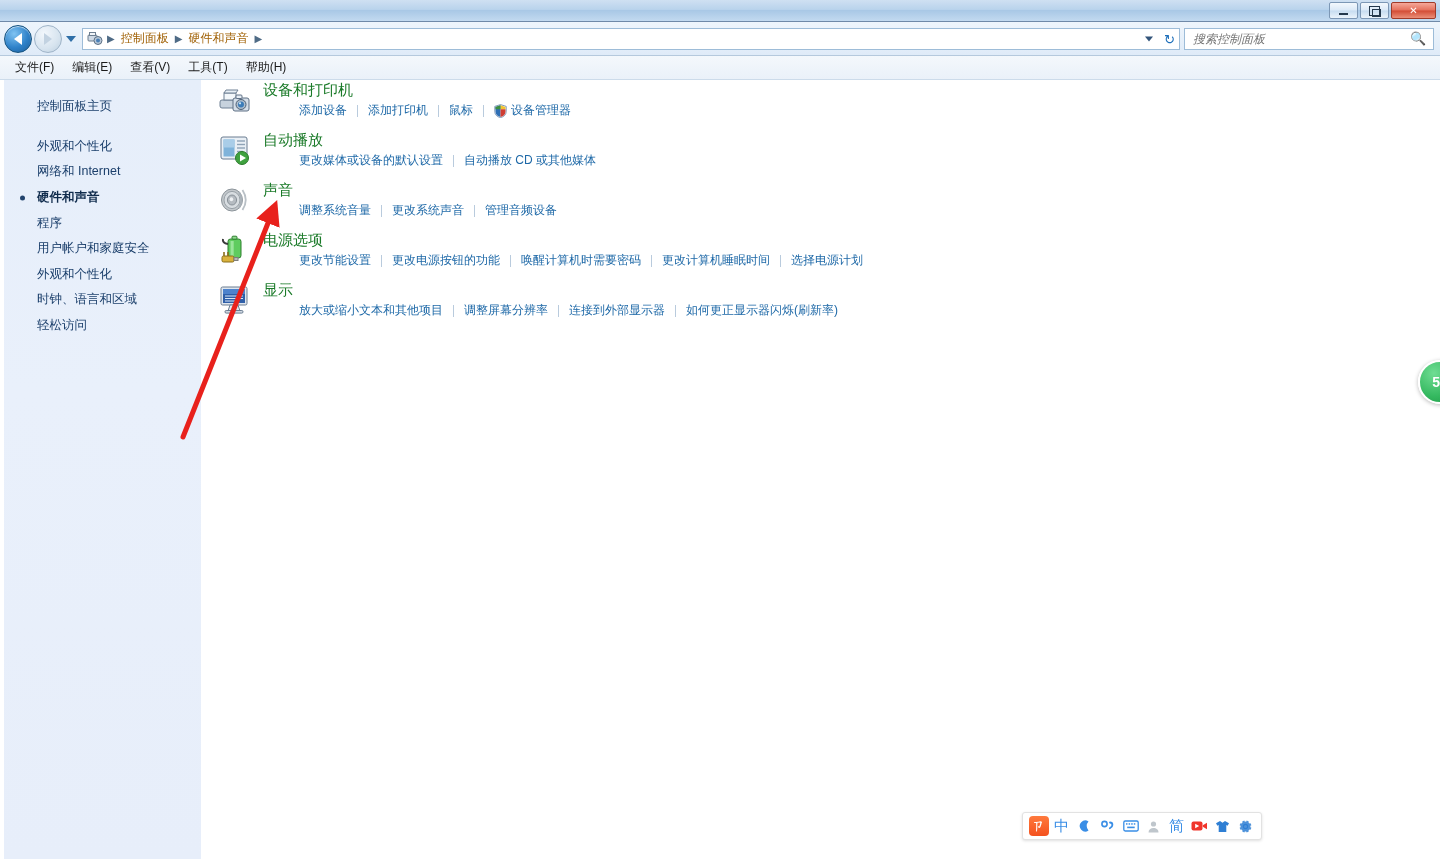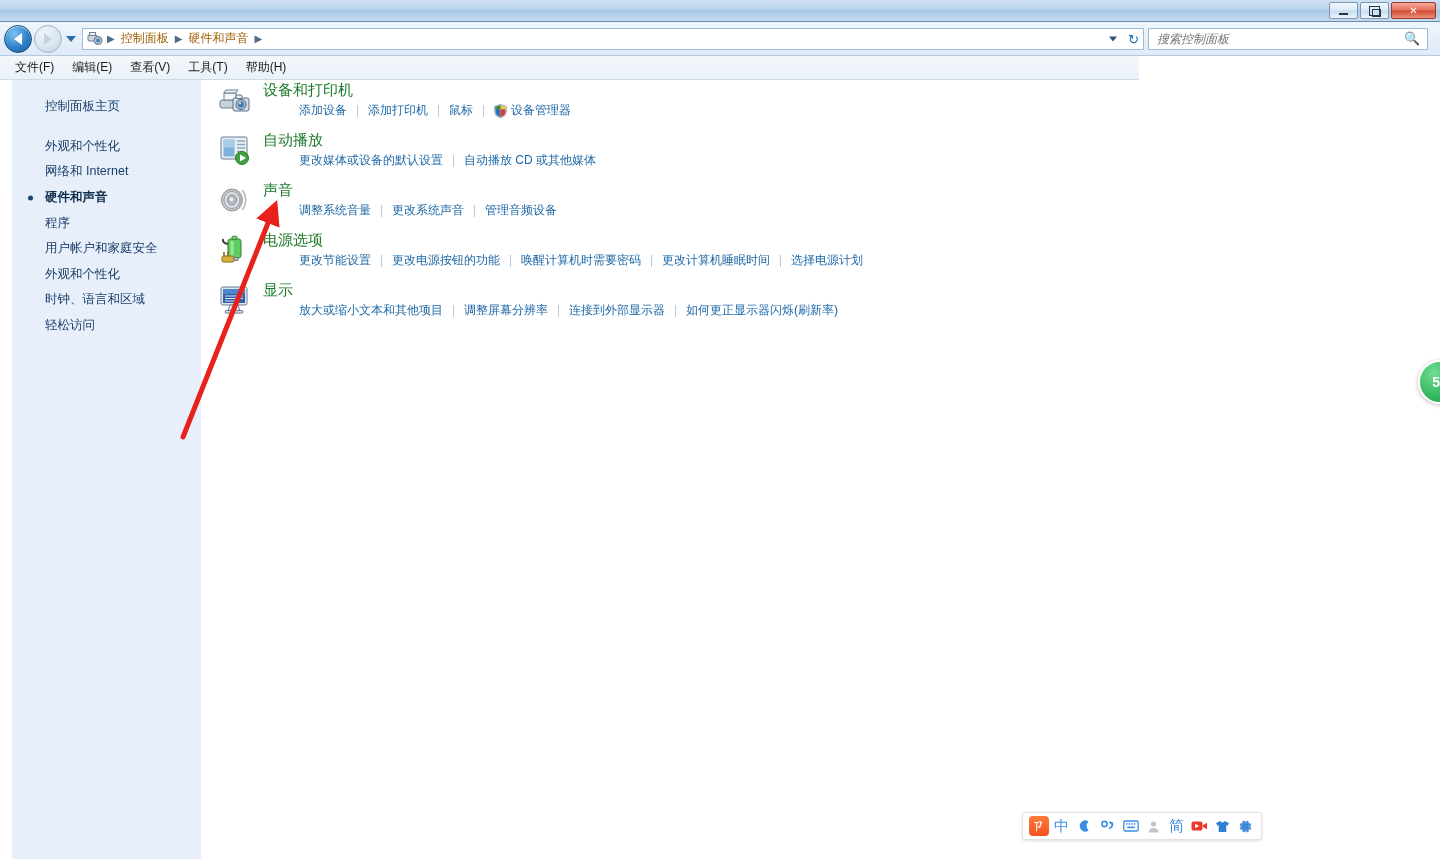--- a/index.html
+++ b/index.html
@@ -99,50 +99,50 @@
   .addr-caret {
     position:absolute; right: 26px; top: 50%; transform: translateY(-50%);
     width:0;height:0;border-left:4px solid transparent;border-right:4px solid transparent;border-top:5px solid #32547a;
     cursor: default;
   }
   .addr-refresh {
     position:absolute; right: 4px; top: 50%; transform: translateY(-50%);
     color:#1e6fba; font-size:13px; cursor: default; line-height:1;
   }
   .searchbox {
-    width: 280px; height: 22px; margin-right: 12px;
+    width: 250px; height: 22px; margin-right: 6px;
     background: #ffffff; border: 1px solid #9dbcd8;
     display:flex; align-items:center; box-sizing: border-box;
     position: relative;
     gap: 24px;
   }
   .searchbox input {
     border: none; outline: none; flex:1; font-size:12px;
     font-family: "Liberation Sans", sans-serif;
     font-style: italic; color:#8b8b8b;
     padding-left: 8px; background: transparent;
   }
   .search-icon { margin-right:6px; color:#2f6fa8; font-size:13px; }
 
   
   .menubar {
-    position: absolute; top: 56px; left: 0; width: 1139px; height: 24px;
+    position: absolute; top: 56px; left: 0; width: 1440px; height: 24px;
     background: linear-gradient(to bottom,#f4f8fc 0%, #eaf1f9 100%);
     display:flex; align-items:center;
     border-bottom: 1px solid #ccdbea;
     box-sizing: border-box;
   }
   .menu-item {
     font-size:12px; color:#1b1b1b; padding: 3px 9px; cursor: default;
   }
   .menu-item:first-child { margin-left: 6px; }
 
   
   .sidebar {
-    position:absolute; top:80px; left:12px; width:200px; height:779px;
+    position:absolute; top:80px; left:4px; width:200px; height:779px;
     background: linear-gradient(to bottom, #e6eefa 0%, #e9f0fb 40%, #e7eefa 100%);
     border-right: 1px solid #cfdcea;
     box-sizing: border-box;
     padding-top: 14px;
   }
   .side-link {
     font-size:12.5px; color:#1b3f6b; padding: 5px 0 5px 33px;
     cursor: default; position:relative; line-height:1.25;
   }
   .side-home { margin-bottom: 14px; }

